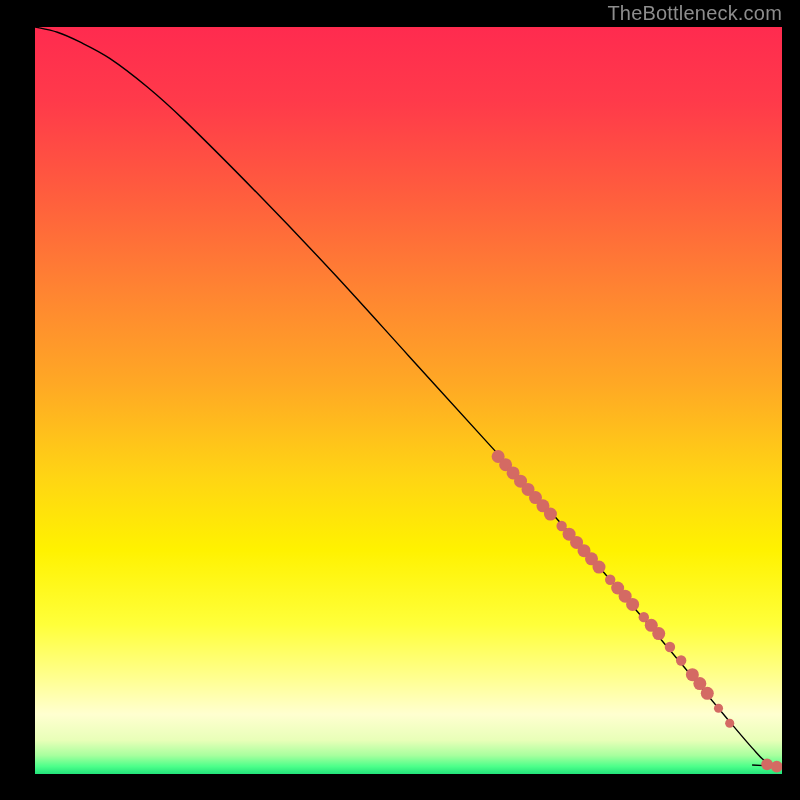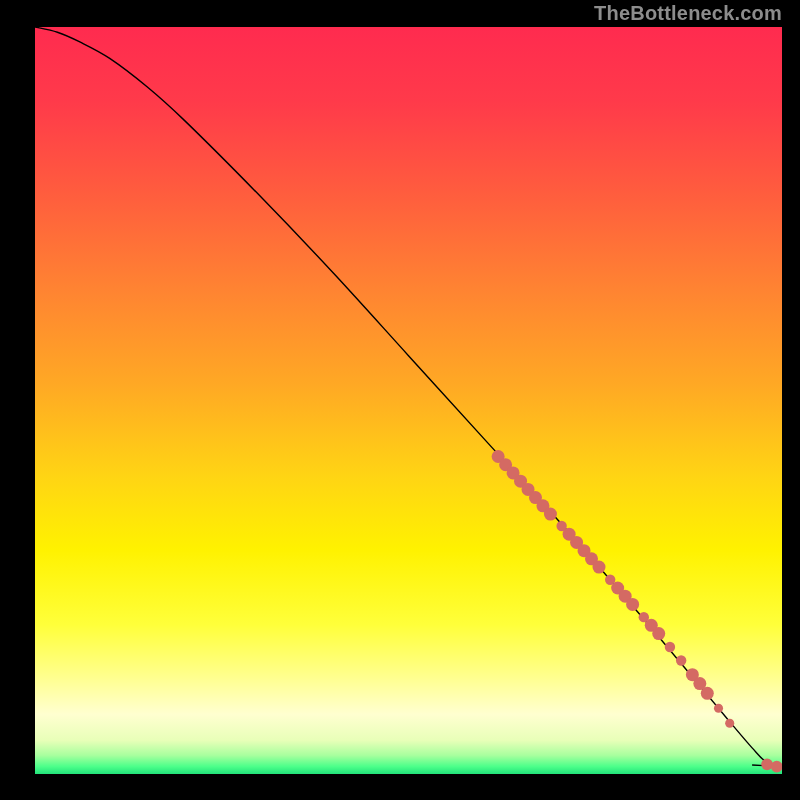--- a/index.html
+++ b/index.html
@@ -17,21 +17,21 @@
     height: 800px;
     background: #000;
   }
   .attribution {
     position: absolute;
     top: 2px;
     right: 18px;
     color: #8d8d8d;
     font-size: 20px;
     letter-spacing: 0.2px;
-    font-weight: 700;
+    font-weight: 400;
   }
   .plot-wrap {
     position: absolute;
     left: 35px;
     top: 27px;
     width: 747px;
     height: 747px;
   }
   svg {
     display: block;

